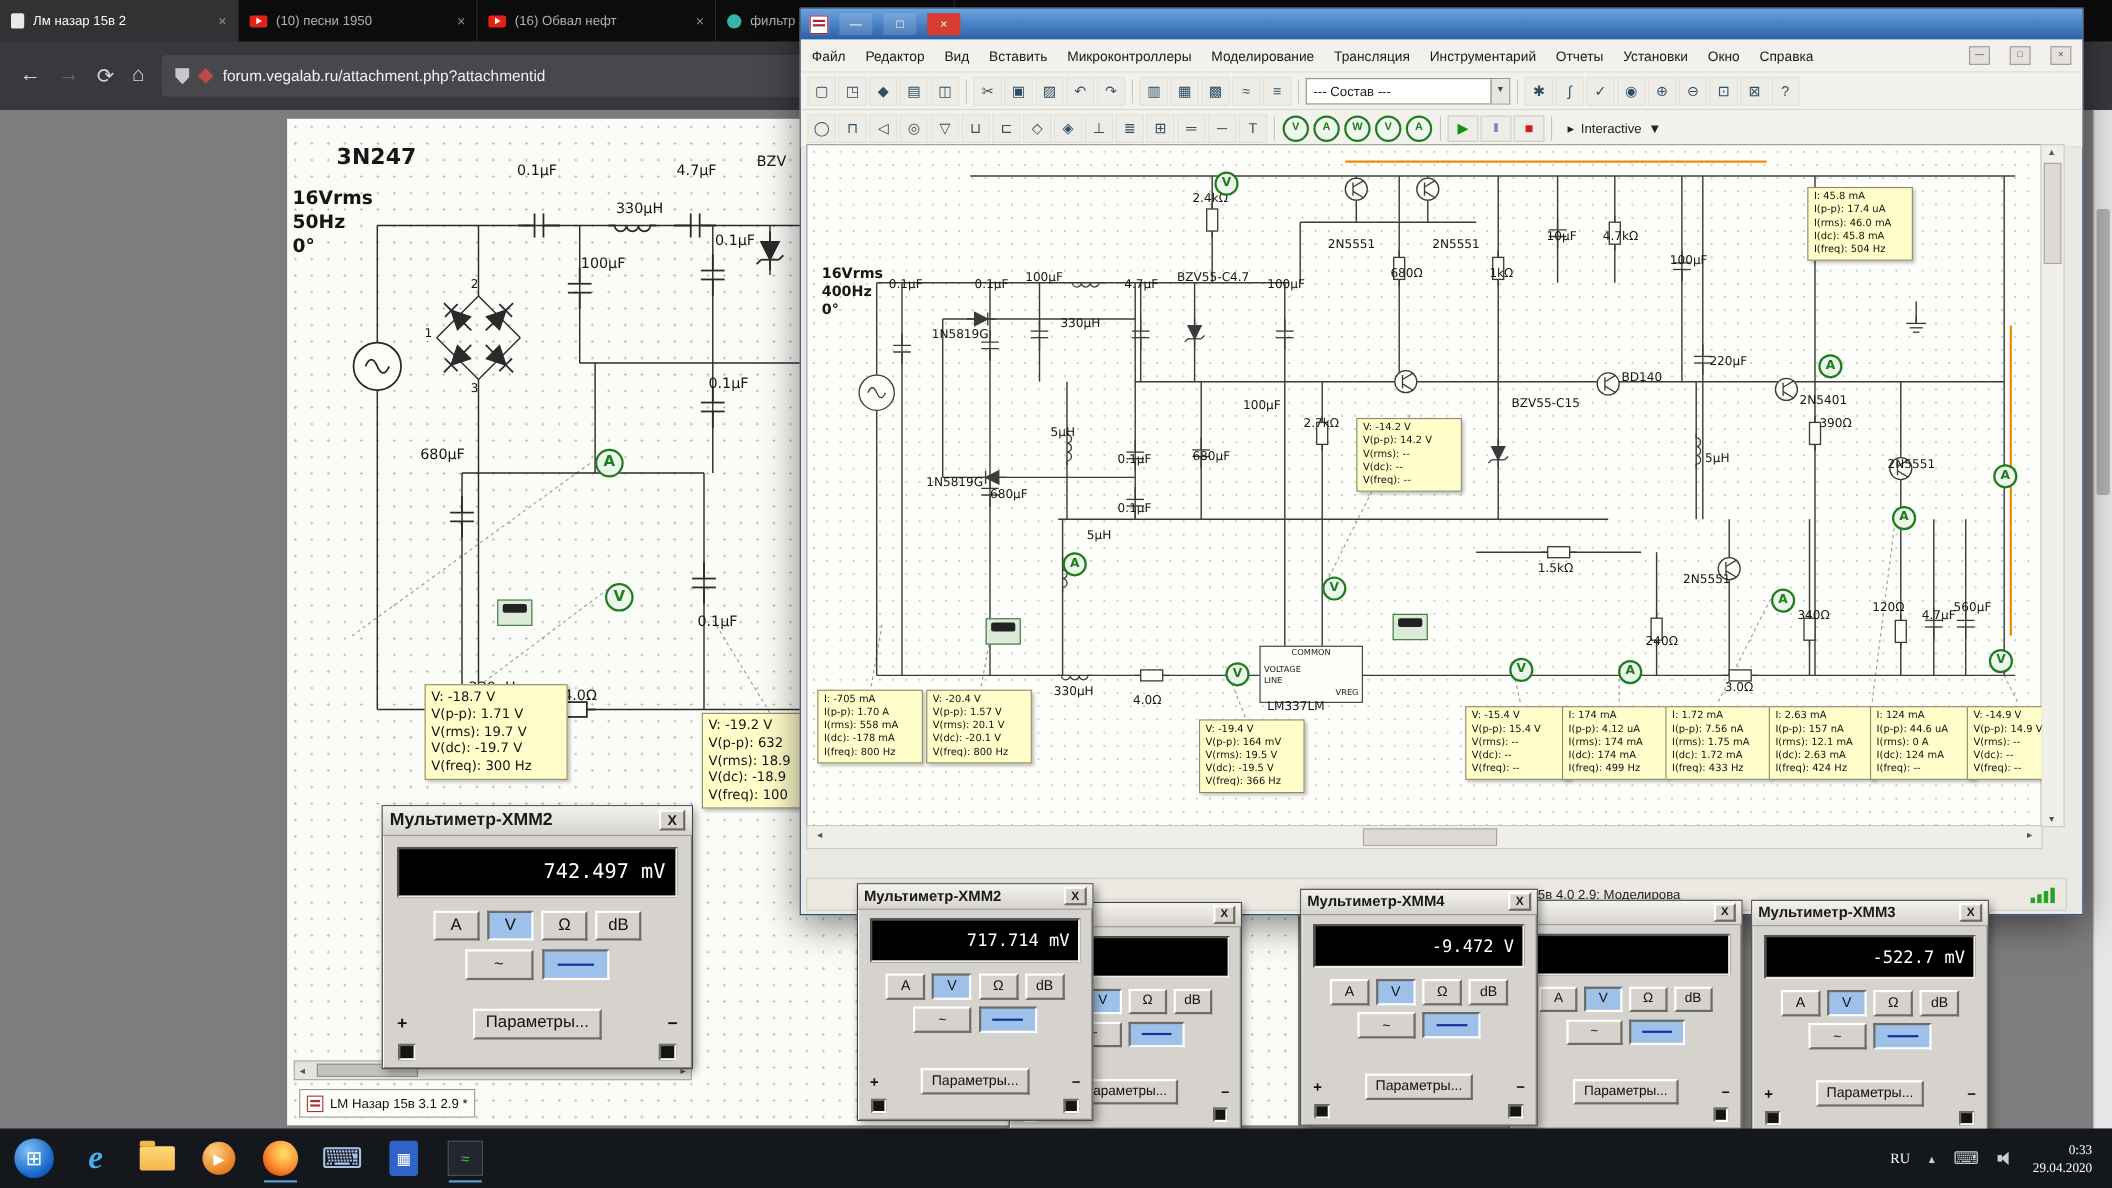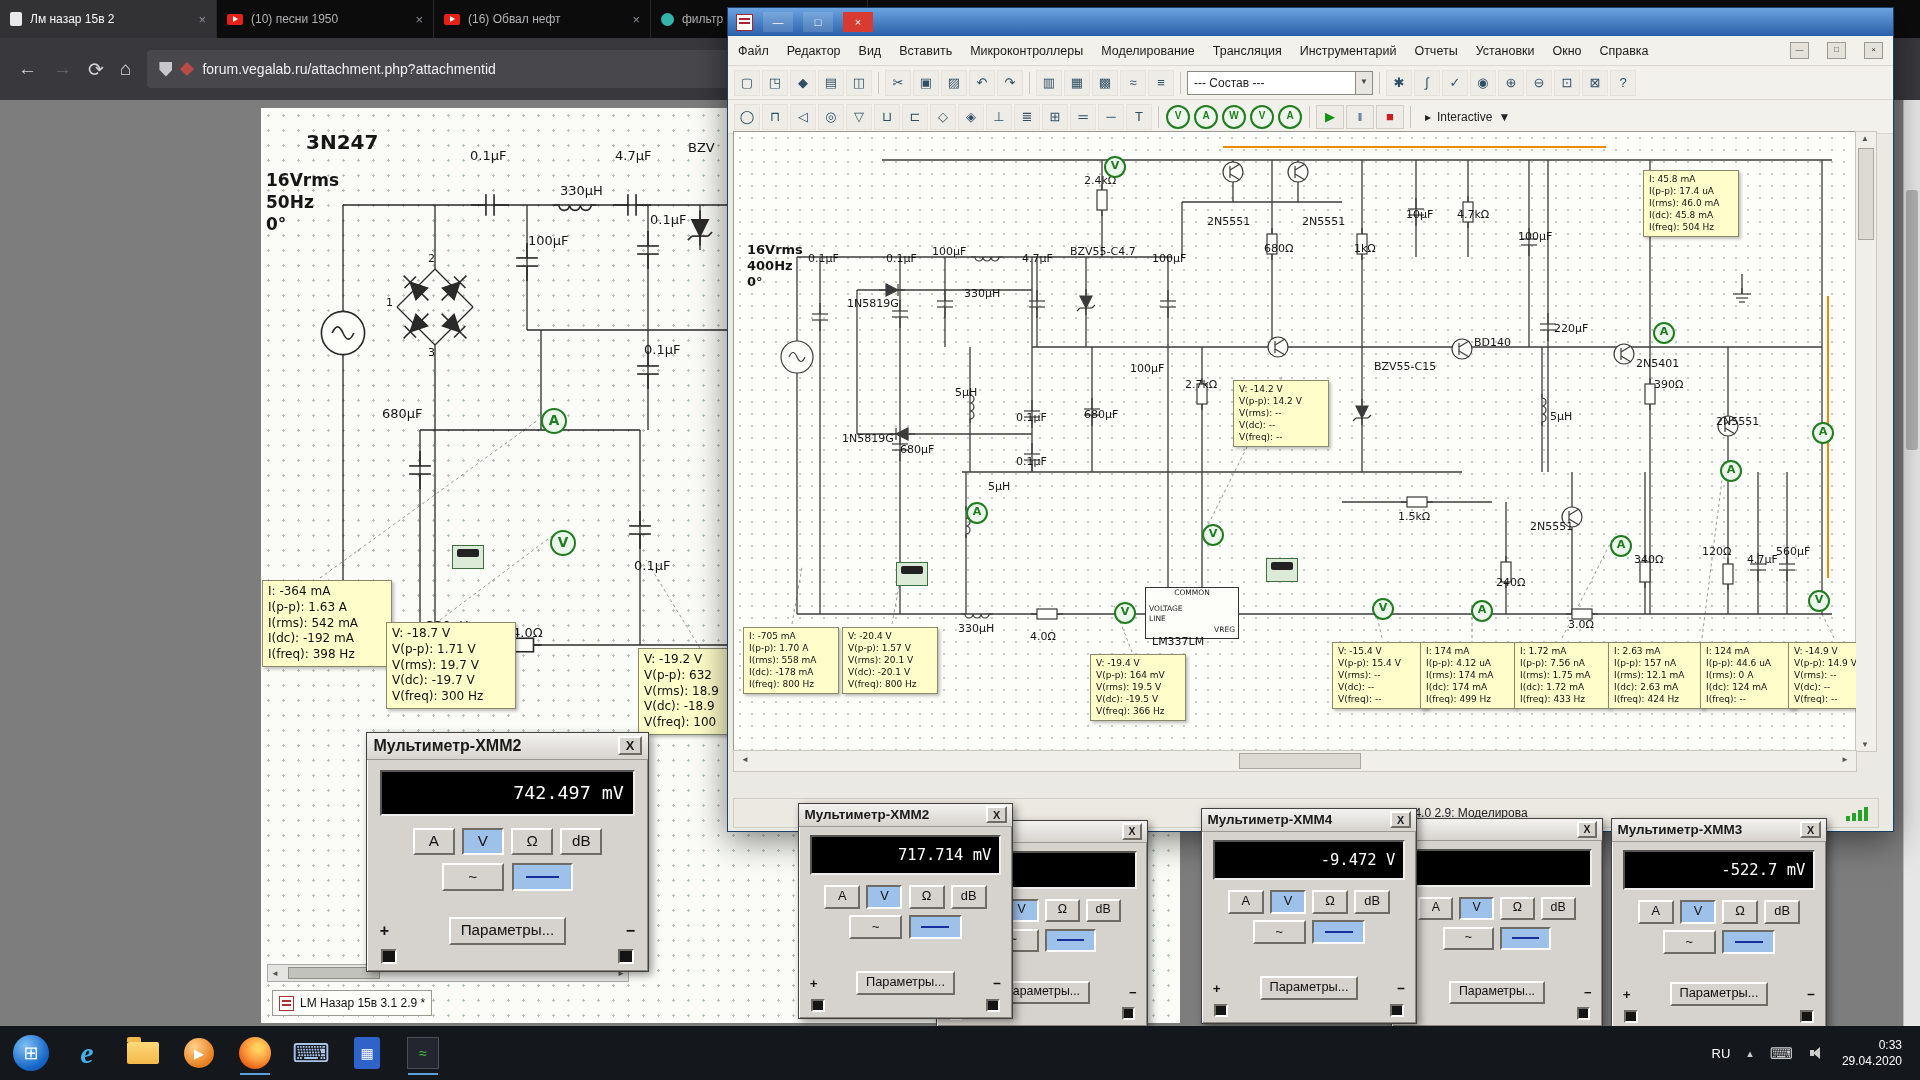--- a/index.html
+++ b/index.html
@@ -79,21 +79,21 @@
   #msvs .sthumb{position:absolute;left:2px;right:2px;top:16px;height:90px;background:#dcdad2;border:1px solid #a8a69e;}
   #mshs .sthumb{position:absolute;top:2px;bottom:2px;left:505px;width:120px;background:#dcdad2;border:1px solid #a8a69e;}
   #msdoctab{position:absolute;left:5px;top:764px;right:14px;height:26px;background:#e9e7e0;border-top:1px solid #cfcdc6;display:flex;align-items:flex-end;padding:0 4px;}
   .dtab{height:22px;background:#fbfaf6;border:1px solid #a9a79f;border-bottom:none;display:flex;align-items:center;gap:6px;padding:0 10px;font-size:12px;color:#111;}
   #msstatus{position:absolute;left:5px;top:790px;right:14px;height:28px;background:#ece9e2;border:1px solid #cfcdc6;display:flex;align-items:center;font-size:12px;color:#222;}
   #msstatus .stxt{margin-left:600px;white-space:nowrap;}
   .bars{margin-left:auto;margin-right:10px;display:flex;align-items:flex-end;gap:2px;height:16px;}
   .bar{width:4px;background:#26a326;}
   
   .mm{position:absolute;background:#d6d3ce;border:1px solid #404040;display:flex;flex-direction:column;
-      box-shadow:inset 1px 1px 0 #fff,inset -1px -1px 0 #8a8780,3px 3px 8px rgba(0,0,0,.4);margin-left:19px;}
+      box-shadow:inset 1px 1px 0 #fff,inset -1px -1px 0 #8a8780,3px 3px 8px rgba(0,0,0,.4);}
   .mm-title{height:1.6em;background:linear-gradient(180deg,#f4f3f0,#d6d3ce);border-bottom:1px solid #9a9a92;
             display:flex;align-items:center;padding:0 .4em;font-weight:bold;color:#1a1a1a;}
   .mm-x{margin-left:auto;width:1.5em;height:1.2em;background:#d6d3ce;border:2px solid;border-color:#fff #6f6c66 #6f6c66 #fff;
         font-size:.8em;line-height:1.3em;text-align:center;font-weight:bold;}
   .mm-disp{margin:.55em .7em .3em;height:2.3em;background:#000;border:2px solid;border-color:#555 #eee #eee #555;color:#fff;
            font-family:"DejaVu Sans Mono",monospace;font-size:1.15em;display:flex;align-items:center;justify-content:flex-end;padding-right:.5em;}
   .mm-modes{display:flex;justify-content:center;gap:.45em;margin:.4em 0;}
   .mm-btn{min-width:2.5em;height:1.55em;border:2px solid;border-color:#fff #6f6c66 #6f6c66 #fff;background:#d6d3ce;
           font-size:.95em;text-align:center;line-height:1.45em;color:#111;}
   .mm-btn.sel{background:#9ec1ea;border-color:#6f6c66 #fff #fff #6f6c66;}
@@ -113,21 +113,21 @@
             display:flex;align-items:center;justify-content:center;color:#fff;font-size:18px;}
   .ic-ie{color:#45b0e8;font-family:"Liberation Serif",serif;font-style:italic;font-weight:bold;font-size:30px;}
   .ic-folder{width:32px;height:22px;background:linear-gradient(#ffd977,#f2b84b);border-radius:2px;position:relative;}
   .ic-folder::before{content:"";position:absolute;top:-5px;left:0;width:14px;height:5px;background:#f2b84b;border-radius:2px 2px 0 0;}
   .ic-wmp{width:30px;height:30px;border-radius:50%;background:radial-gradient(circle at 35% 30%,#ffd28a,#e87f1f 70%);
           display:flex;align-items:center;justify-content:center;color:#fff;font-size:13px;}
   .ic-firefox{width:32px;height:32px;border-radius:50%;background:radial-gradient(circle at 60% 35%,#ffd45e 10%,#ff9a3d 45%,#e3570e 80%);}
   .ic-key{color:#a9c3e8;font-size:26px;}
   .ic-calc{width:26px;height:32px;background:#2f63c9;border-radius:3px;color:#fff;font-size:14px;display:flex;align-items:center;justify-content:center;}
   .ic-msim{width:30px;height:30px;background:#23262e;border:1px solid #4a4f5a;display:flex;align-items:center;justify-content:center;color:#43c543;font-size:14px;}
-  #tray{margin-left:auto;display:flex;align-items:center;gap:17px;color:#fff;padding-right:10px;font-size:13px;}
+  #tray{margin-left:auto;display:flex;align-items:center;gap:17px;color:#fff;padding-right:10px;font-size:13px;font-family:Liberation Serif, serif;}
   .spk{width:15px;height:12px;position:relative;}
   .spk::before{content:"";position:absolute;left:0;top:3px;width:4px;height:6px;background:#ccc;}
   .spk::after{content:"";position:absolute;left:3px;top:0;border-top:6px solid transparent;border-bottom:6px solid transparent;border-right:7px solid #ccc;}
   .clock{text-align:right;font-size:12px;line-height:1.35;}
 </style>
 </head>
 <body>
 
 <div id="screen">
 
@@ -305,27 +305,20 @@
           <span class="lbl" style="left: 267px; top: 125px; font-size: 13px;">100μF</span>
           <span class="lbl" style="left: 389px; top: 104px; font-size: 13px;">0.1μF</span>
           <span class="lbl" style="left: 383px; top: 234px; font-size: 13px;">0.1μF</span>
           <span class="lbl" style="left: 121px; top: 298px; font-size: 13px;">680μF</span>
           <span class="lbl" style="left: 373px; top: 450px; font-size: 13px;">0.1μF</span>
           <span class="lbl" style="left: 165px; top: 510px; font-size: 13px;">330μH</span>
           <span class="lbl" style="left: 251px; top: 517px; font-size: 13px;">4.0Ω</span>
           <span class="lbl" style="left: 167px; top: 144px; font-size: 11px;">2</span>
           <span class="lbl" style="left: 125px; top: 188px; font-size: 11px;">1</span>
           <span class="lbl" style="left: 167px; top: 238px; font-size: 11px;">3</span>
-          <div class="note" style="left: 1px; top: 472px; font-size: 12px; width: 118px;">
-            <span>I: -364 mA</span>
-            <span>I(p-p): 1.63 A</span>
-            <span>I(rms): 542 mA</span>
-            <span>I(dc): -192 mA</span>
-            <span>I(freq): 398 Hz</span>
-          </div>
           <div class="note" style="left: 125px; top: 514px; font-size: 12px; width: 118px;">
             <span>V: -18.7 V</span>
             <span>V(p-p): 1.71 V</span>
             <span>V(rms): 19.7 V</span>
             <span>V(dc): -19.7 V</span>
             <span>V(freq): 300 Hz</span>
           </div>
           <div class="note" style="left: 377px; top: 540px; font-size: 12px; width: 118px;">
             <span>V: -19.2 V</span>
             <span>V(p-p): 632</span>

